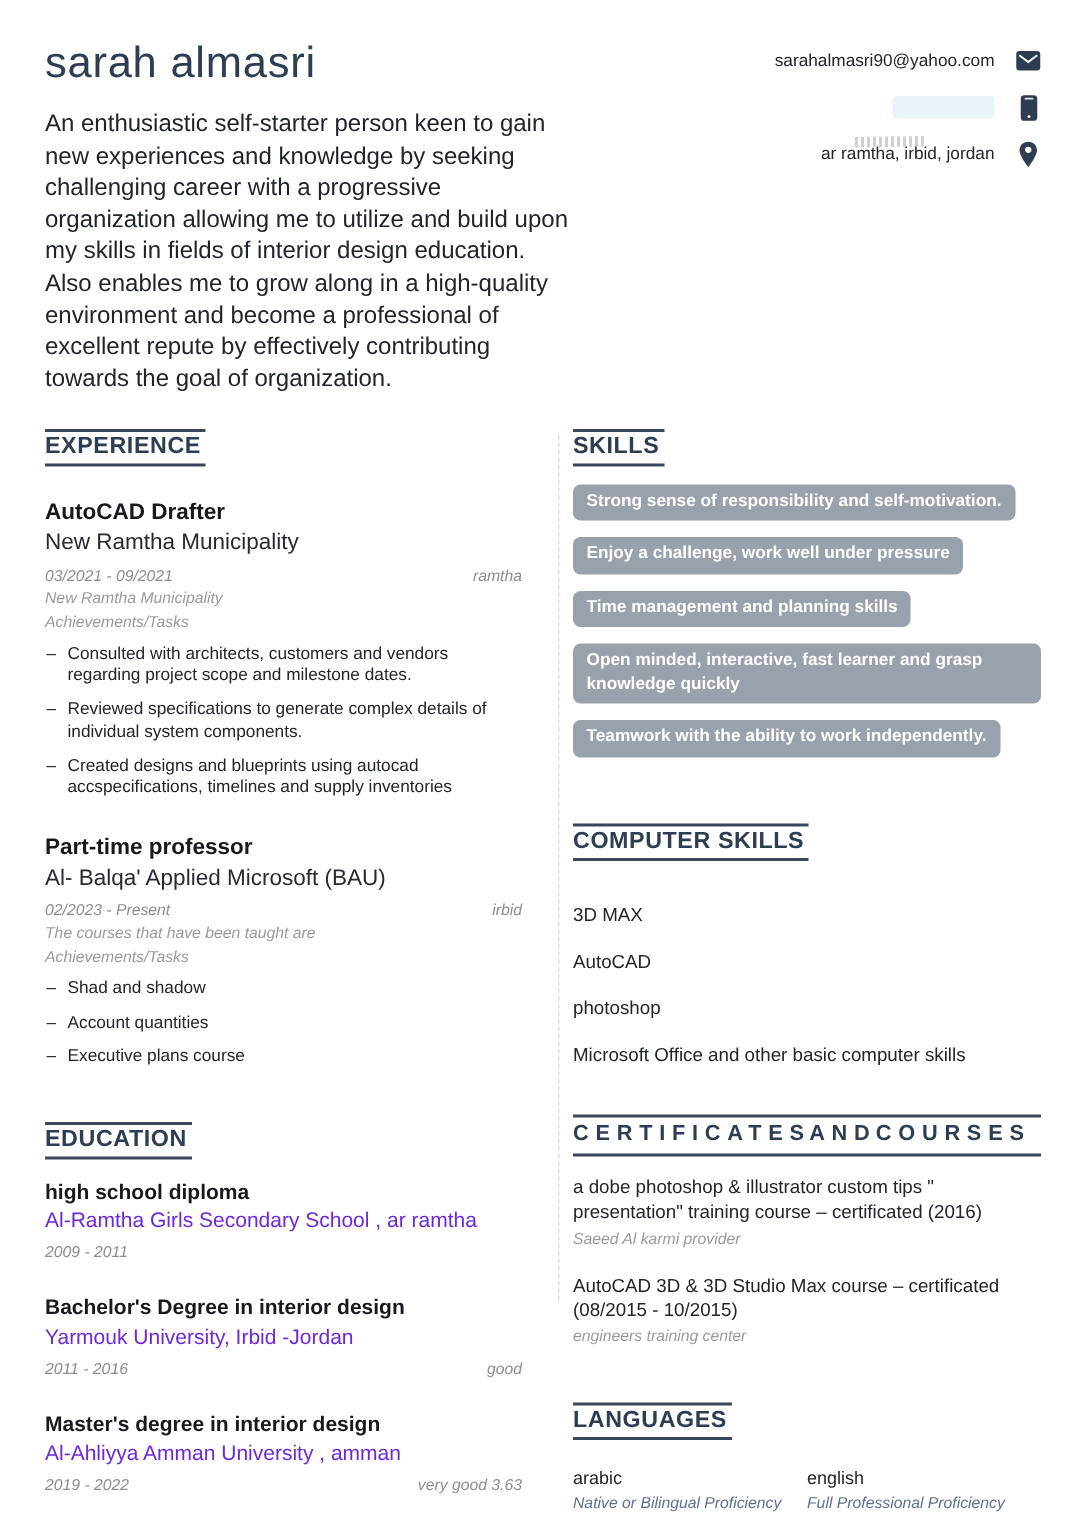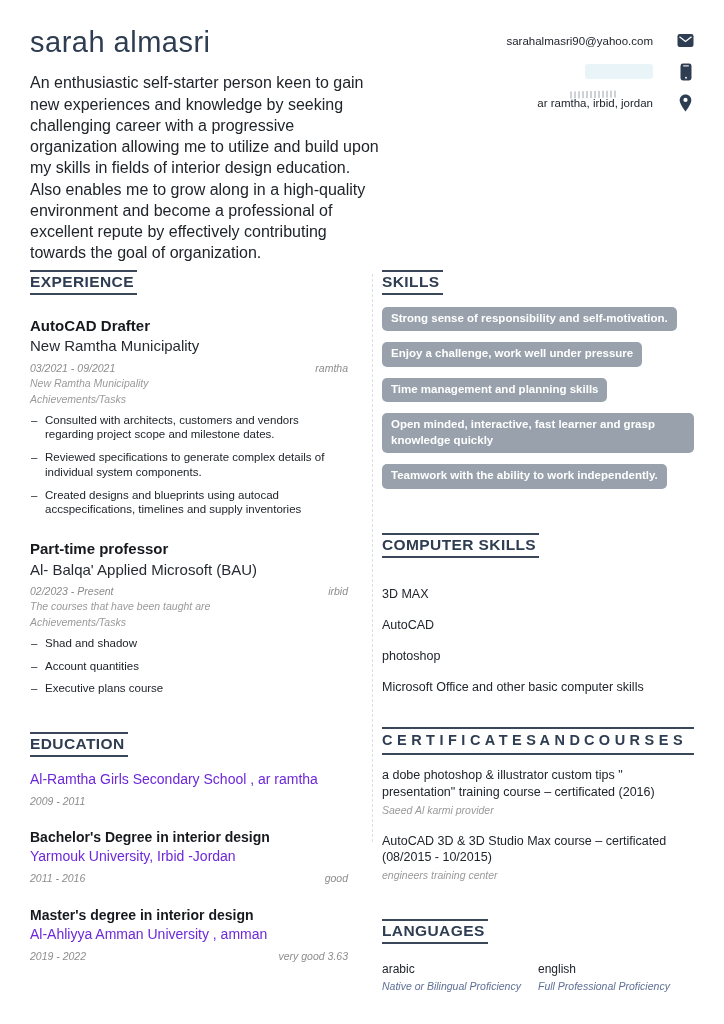--- a/index.html
+++ b/index.html
@@ -10,32 +10,32 @@
     padding:26px 30px 0 30px; overflow:hidden;
   }
 
   
   .header-row { display:flex; justify-content:space-between; align-items:flex-start; }
   .identity { width:352px; }
   .name { font-size:29px; font-weight:400; color:#2e3d51; letter-spacing:.5px; line-height:1.15; }
   .summary { margin-top:13px; font-size:16px; line-height:1.33; color:#20252c; }
 
   .contact { width:230px; padding-top:6px; }
-  .contact-row { display:flex; justify-content:flex-end; align-items:center; gap:24px; margin-bottom:14px; position:relative;text-align:right; }
+  .contact-row { display:flex; justify-content:flex-end; align-items:center; gap:14px; margin-bottom:14px; position:relative;text-align:right; }
   .contact-text { font-size:11.5px; color:#20252c; }
   .icon-box { width:17px; height:17px; flex:0 0 17px; display:flex; align-items:center; justify-content:center; }
   .redacted-phone { width:68px; height:15px; background:#e9f4f9; border-radius:3px; }
   .loc-artifact {
     position:absolute; right:78px; top:-3px; width:46px; height:7px; opacity:.55;
     background:repeating-linear-gradient(90deg, rgba(90,100,115,.55) 0 2px, transparent 2px 4px);
     transform:rotate(-1deg);
   }
 
   
-  .columns { position:relative; display:flex; margin-top:6px; }
+  .columns { position:relative; display:flex; margin-top:22px; }
   .col-divider { position:absolute; left:342px; top:4px; bottom:150px; width:0; border-left:1px dashed #dcdfe4; }
   .col-left  { width:318px; margin-right:34px; }
   .col-right { width:312px; }
 
   .sec-title {
     display:inline-block; font-size:15.5px; font-weight:bold; color:#2e3d51;
     letter-spacing:.4px; border-top:2px solid #3a4759; border-bottom:2px solid #3a4759;
     padding:1px 3px 2px 0; margin-bottom:12px;
   }
   .sec-title.block {
@@ -164,20 +164,21 @@
             <div class="bullet">Account quantities</div>
             <div class="bullet">Executive plans course</div>
           </div>
         </div>
       </section>
 
       <section id="education">
         <div class="sec-title">EDUCATION</div>
 
         <div class="edu-entry">
+          <div class="degree">high school diploma</div>
           <div class="school">Al-Ramtha Girls Secondary School , ar ramtha</div>
           <div class="meta-row">
             <span class="meta">2009 - 2011</span>
             <span class="meta"></span>
           </div>
         </div>
 
         <div class="edu-entry">
           <div class="degree">Bachelor's Degree in interior design</div>
           <div class="school">Yarmouk University, Irbid -Jordan</div>

